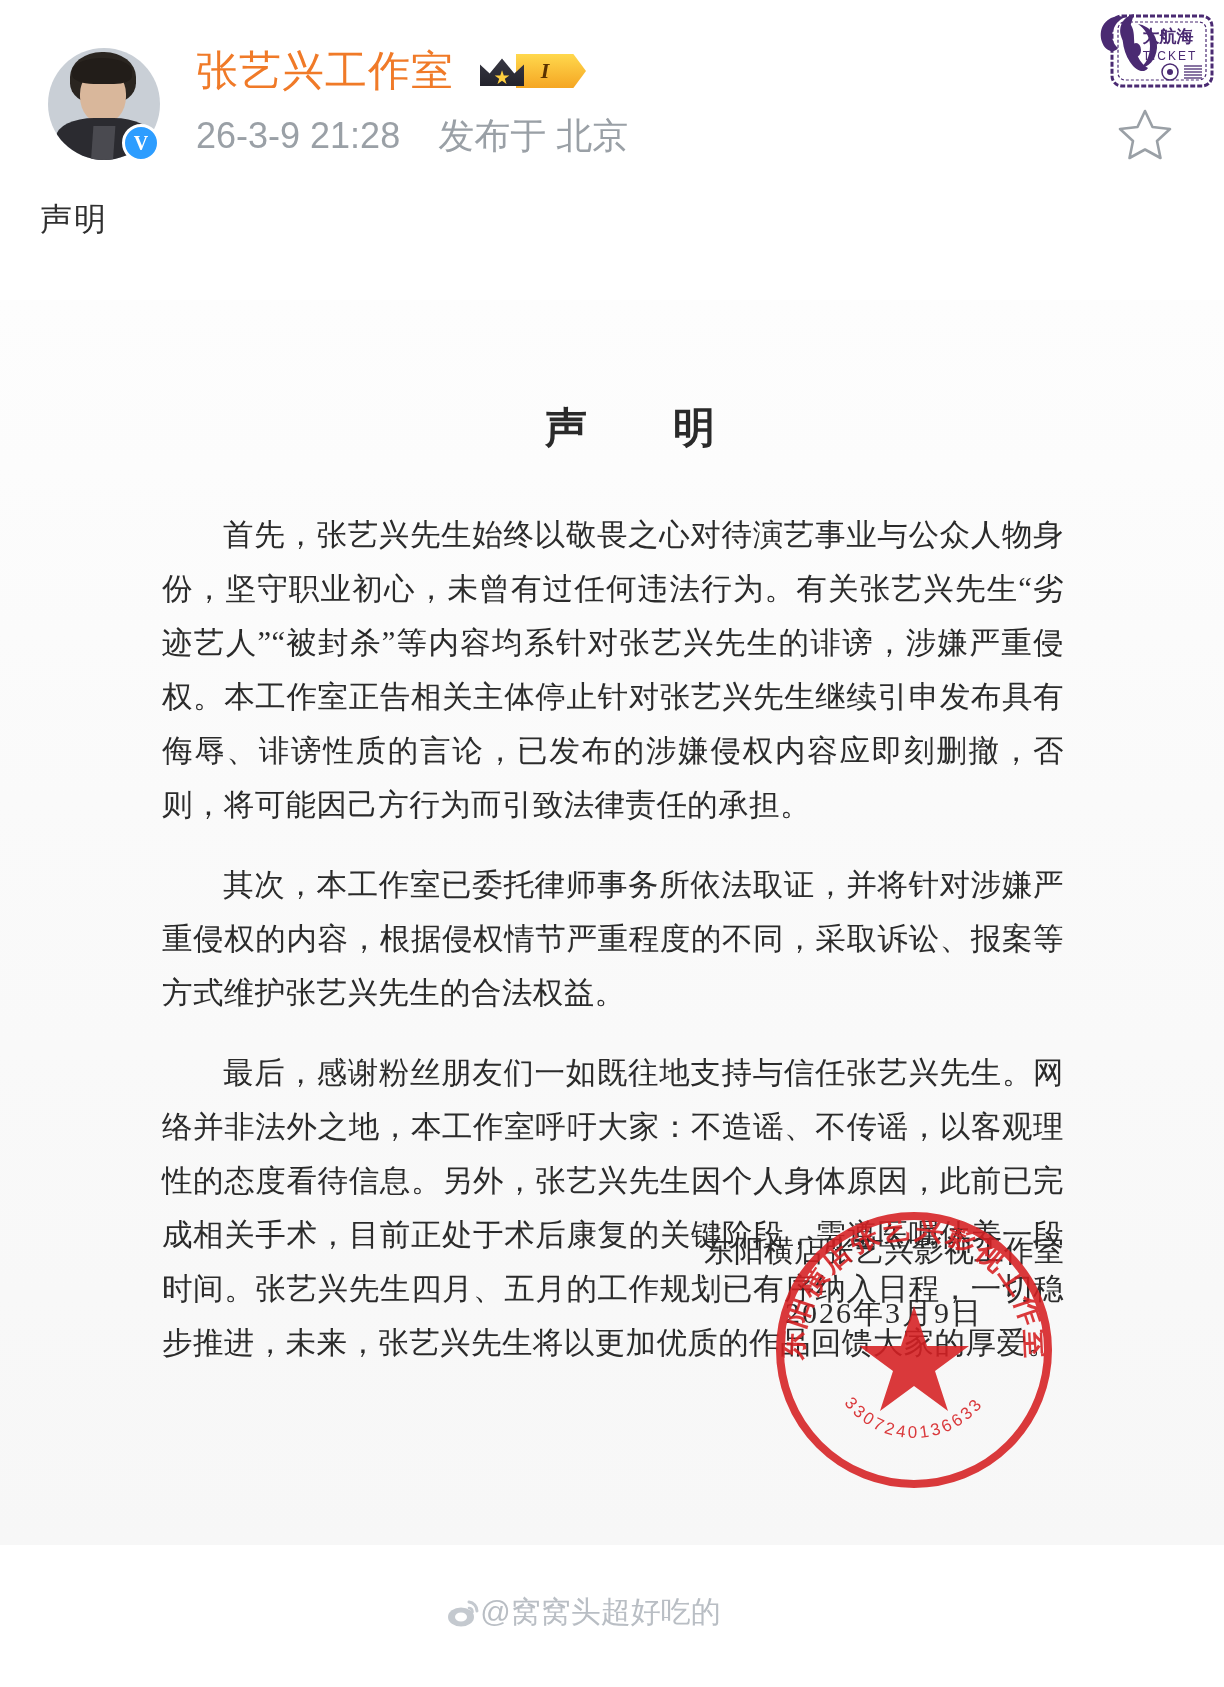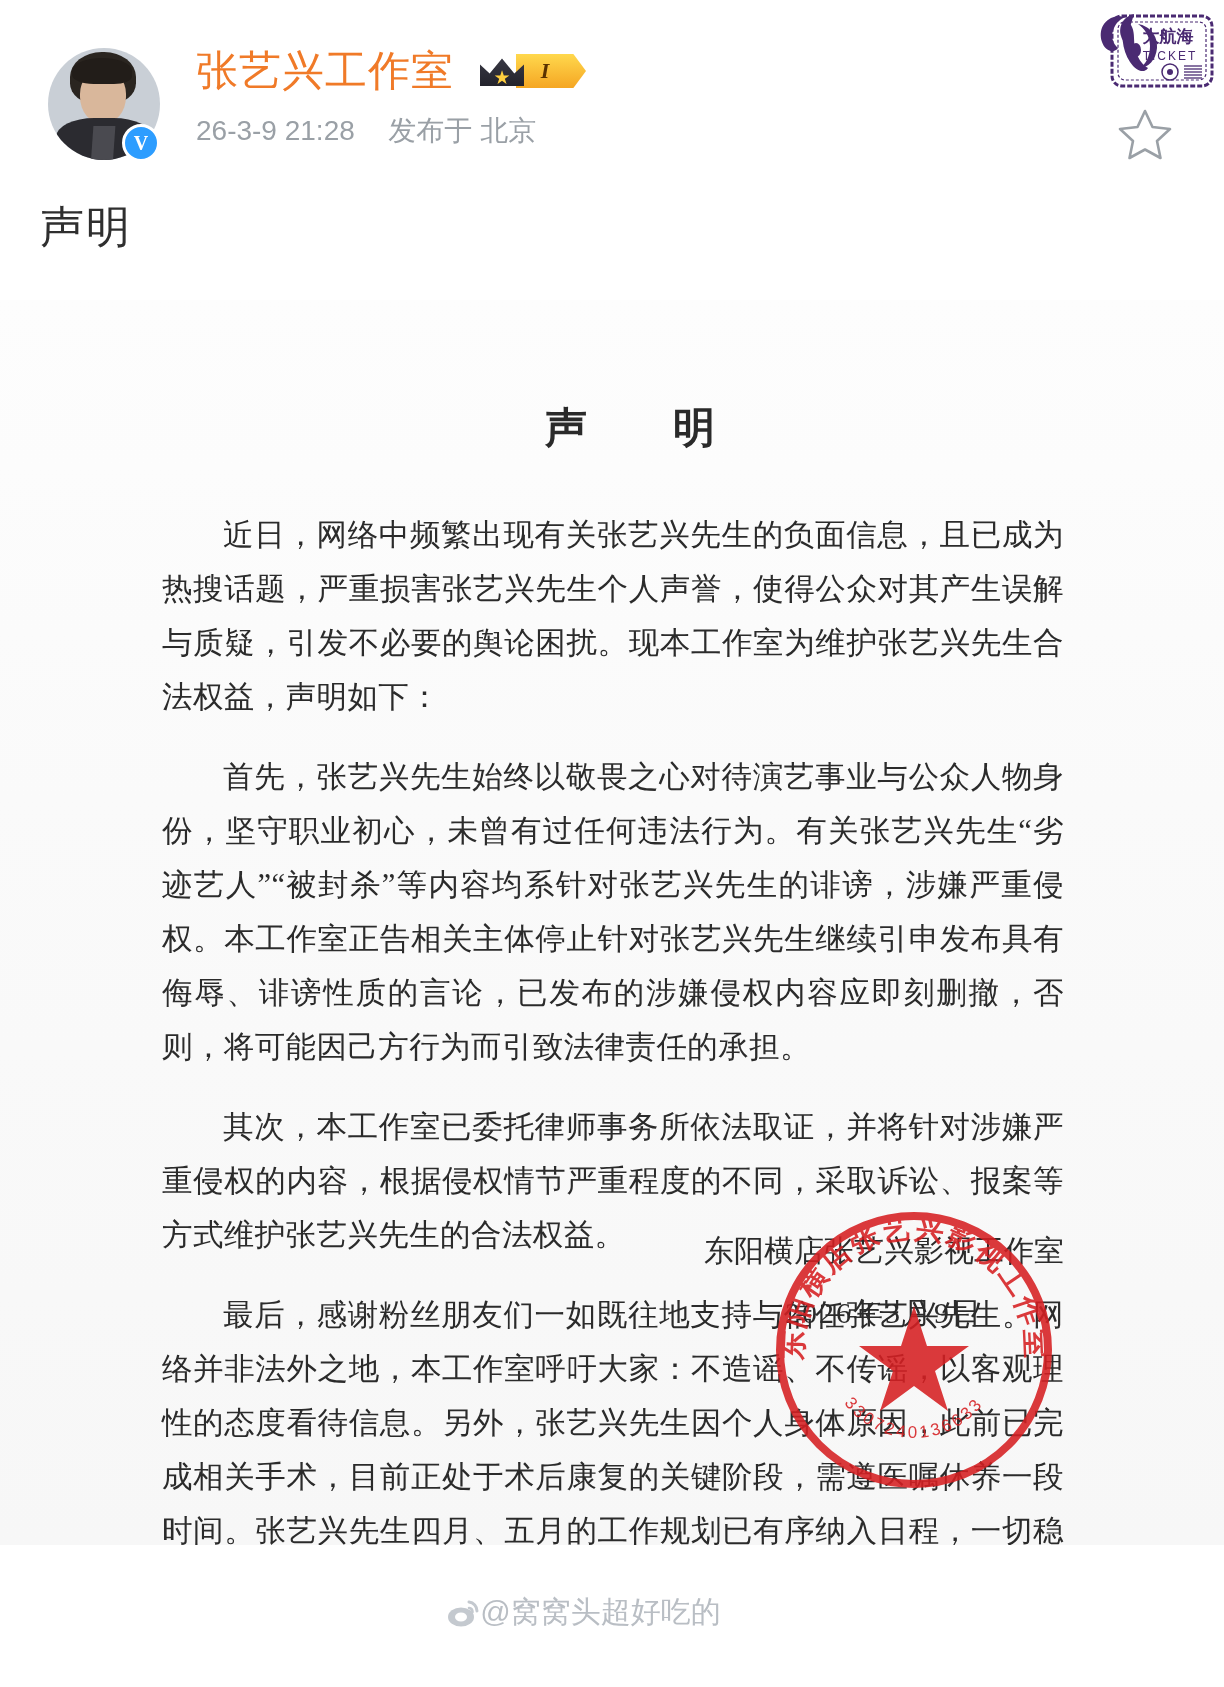--- a/index.html
+++ b/index.html
@@ -128,21 +128,21 @@
     color: #5a3200;
     font-family: "Liberation Serif", serif;
     font-style: italic;
     font-weight: bold;
     font-size: 22px;
     text-align: center;
     line-height: 34px;
     padding-right: 12px;
   }
   .meta-row {
-    font-size: 28px;
+    font-size: 36px;
     color: #9aa0a6;
     margin-top: 10px;
     white-space: nowrap;
   }
   .meta-row .sep { display: inline-block; width: 18px; }
 
   
   .topright {
     position: absolute;
     top: 6px; right: 8px;
@@ -154,21 +154,21 @@
   .ticket-stamp {
     width: 142px; height: 90px;
     position: relative;
   }
   .star-outline { width: 56px; height: 56px; }
 
   
   .post-text {
     position: absolute;
     left: 40px; top: 198px;
-    font-size: 44px;
+    font-size: 32px;
     color: #2f2f2f;
     letter-spacing: 2px;
   }
 
   
   .doc {
     position: absolute;
     left: 0; top: 300px;
     width: 1224px; height: 1245px;
     background: linear-gradient(180deg,#fdfdfd 0%, #fafafa 40%, #f7f7f7 100%);
@@ -311,21 +311,20 @@
     </div>
   </div>
 
   <div class="post-text">声明</div>
 
   <div class="doc">
 
     <div class="doc-title">声　明</div>
 
     <div class="doc-body">
-      <p>近日，网络中频繁出现有关张艺兴先生的负面信息，且已成为热搜话题，严重损害张艺兴先生个人声誉，使得公众对其产生误解与质疑，引发不必要的舆论困扰。现本工作室为维护张艺兴先生合法权益，声明如下：</p>
       <p>首先，张艺兴先生始终以敬畏之心对待演艺事业与公众人物身份，坚守职业初心，未曾有过任何违法行为。有关张艺兴先生“劣迹艺人”“被封杀”等内容均系针对张艺兴先生的诽谤，涉嫌严重侵权。本工作室正告相关主体停止针对张艺兴先生继续引申发布具有侮辱、诽谤性质的言论，已发布的涉嫌侵权内容应即刻删撤，否则，将可能因己方行为而引致法律责任的承担。</p>
       <p>其次，本工作室已委托律师事务所依法取证，并将针对涉嫌严重侵权的内容，根据侵权情节严重程度的不同，采取诉讼、报案等方式维护张艺兴先生的合法权益。</p>
       <p>最后，感谢粉丝朋友们一如既往地支持与信任张艺兴先生。网络并非法外之地，本工作室呼吁大家：不造谣、不传谣，以客观理性的态度看待信息。另外，张艺兴先生因个人身体原因，此前已完成相关手术，目前正处于术后康复的关键阶段，需遵医嘱休养一段时间。张艺兴先生四月、五月的工作规划已有序纳入日程，一切稳步推进，未来，张艺兴先生将以更加优质的作品回馈大家的厚爱。</p>
     </div>
 
     <div class="signature-block">
       <div>东阳横店张艺兴影视工作室</div>
       <div class="sig-date">2026年3月9日</div>
     </div>
 

